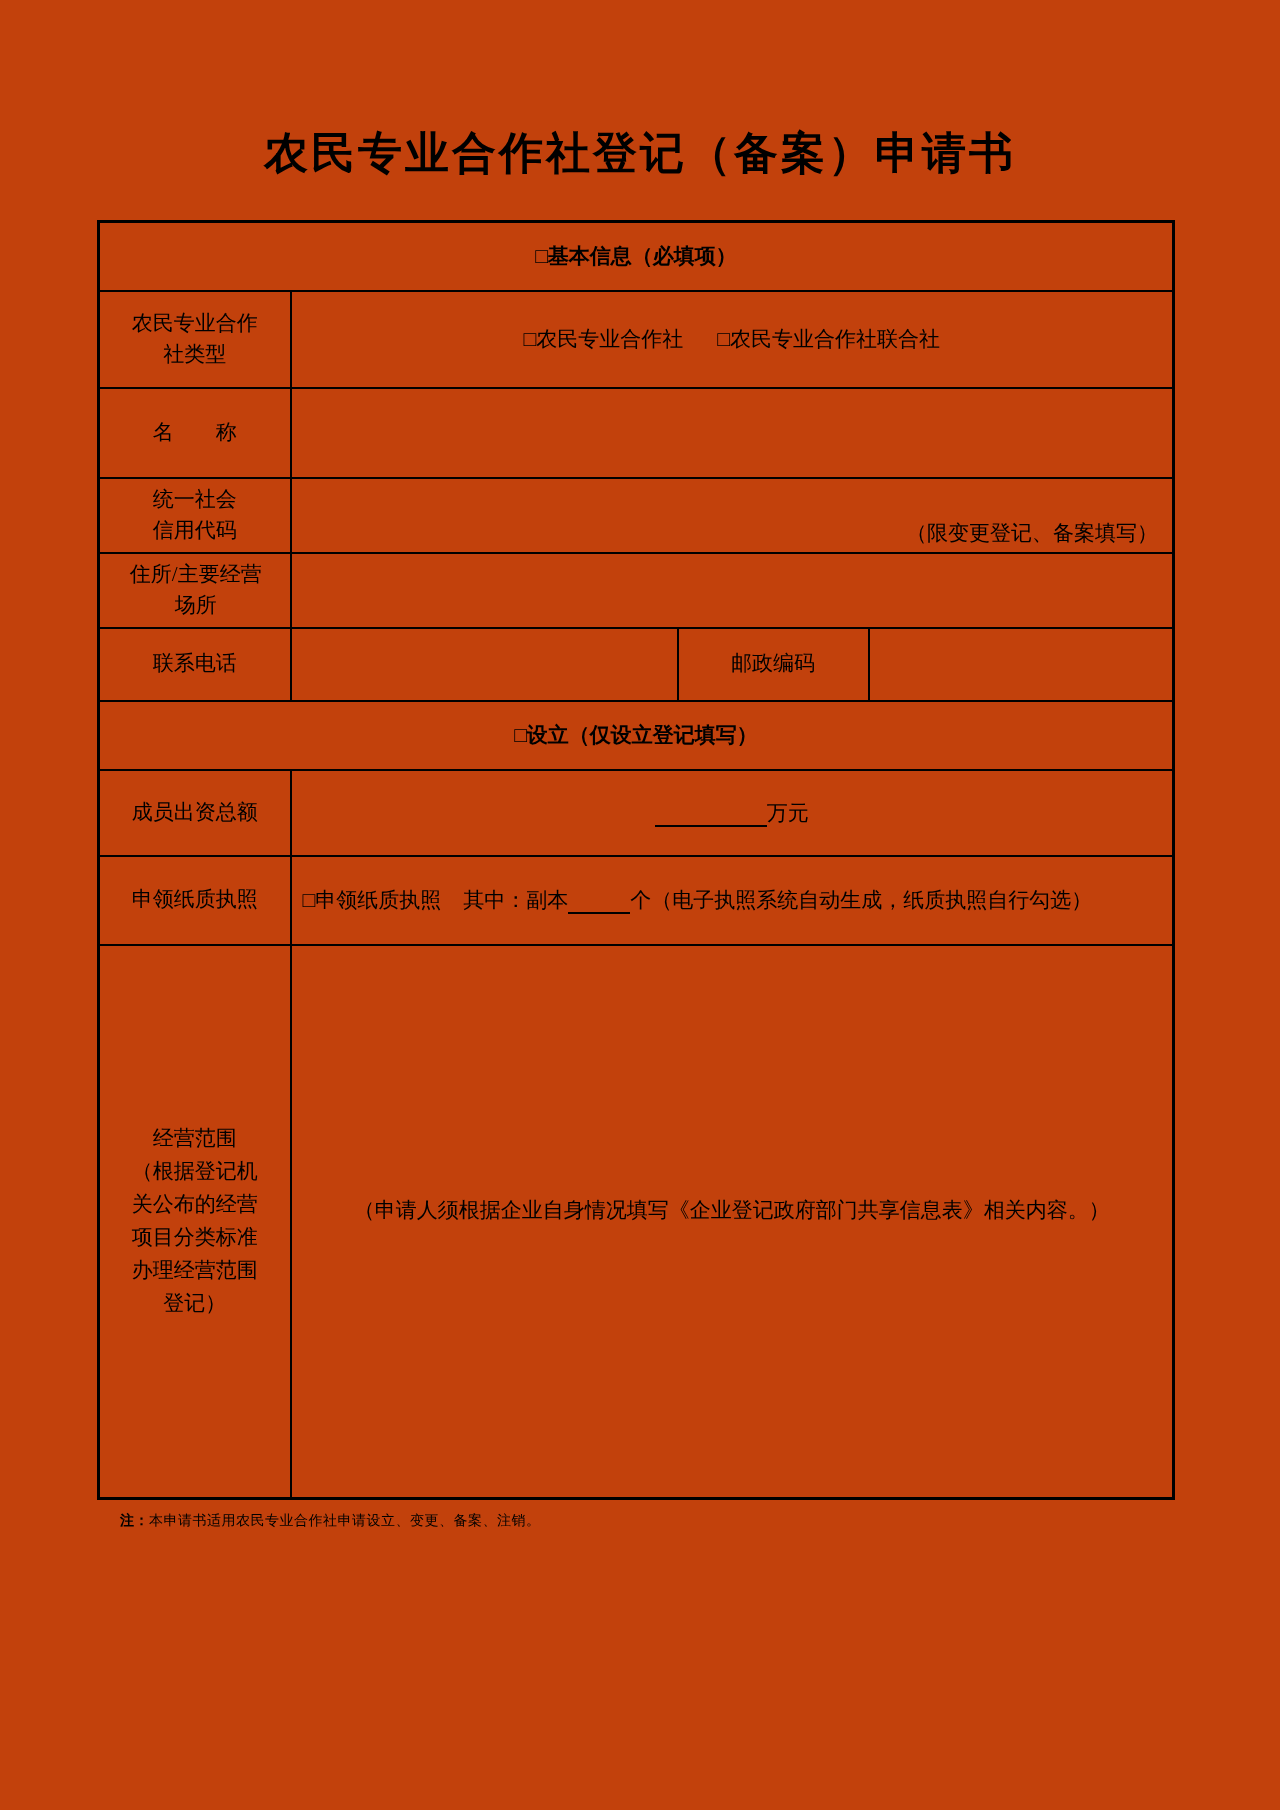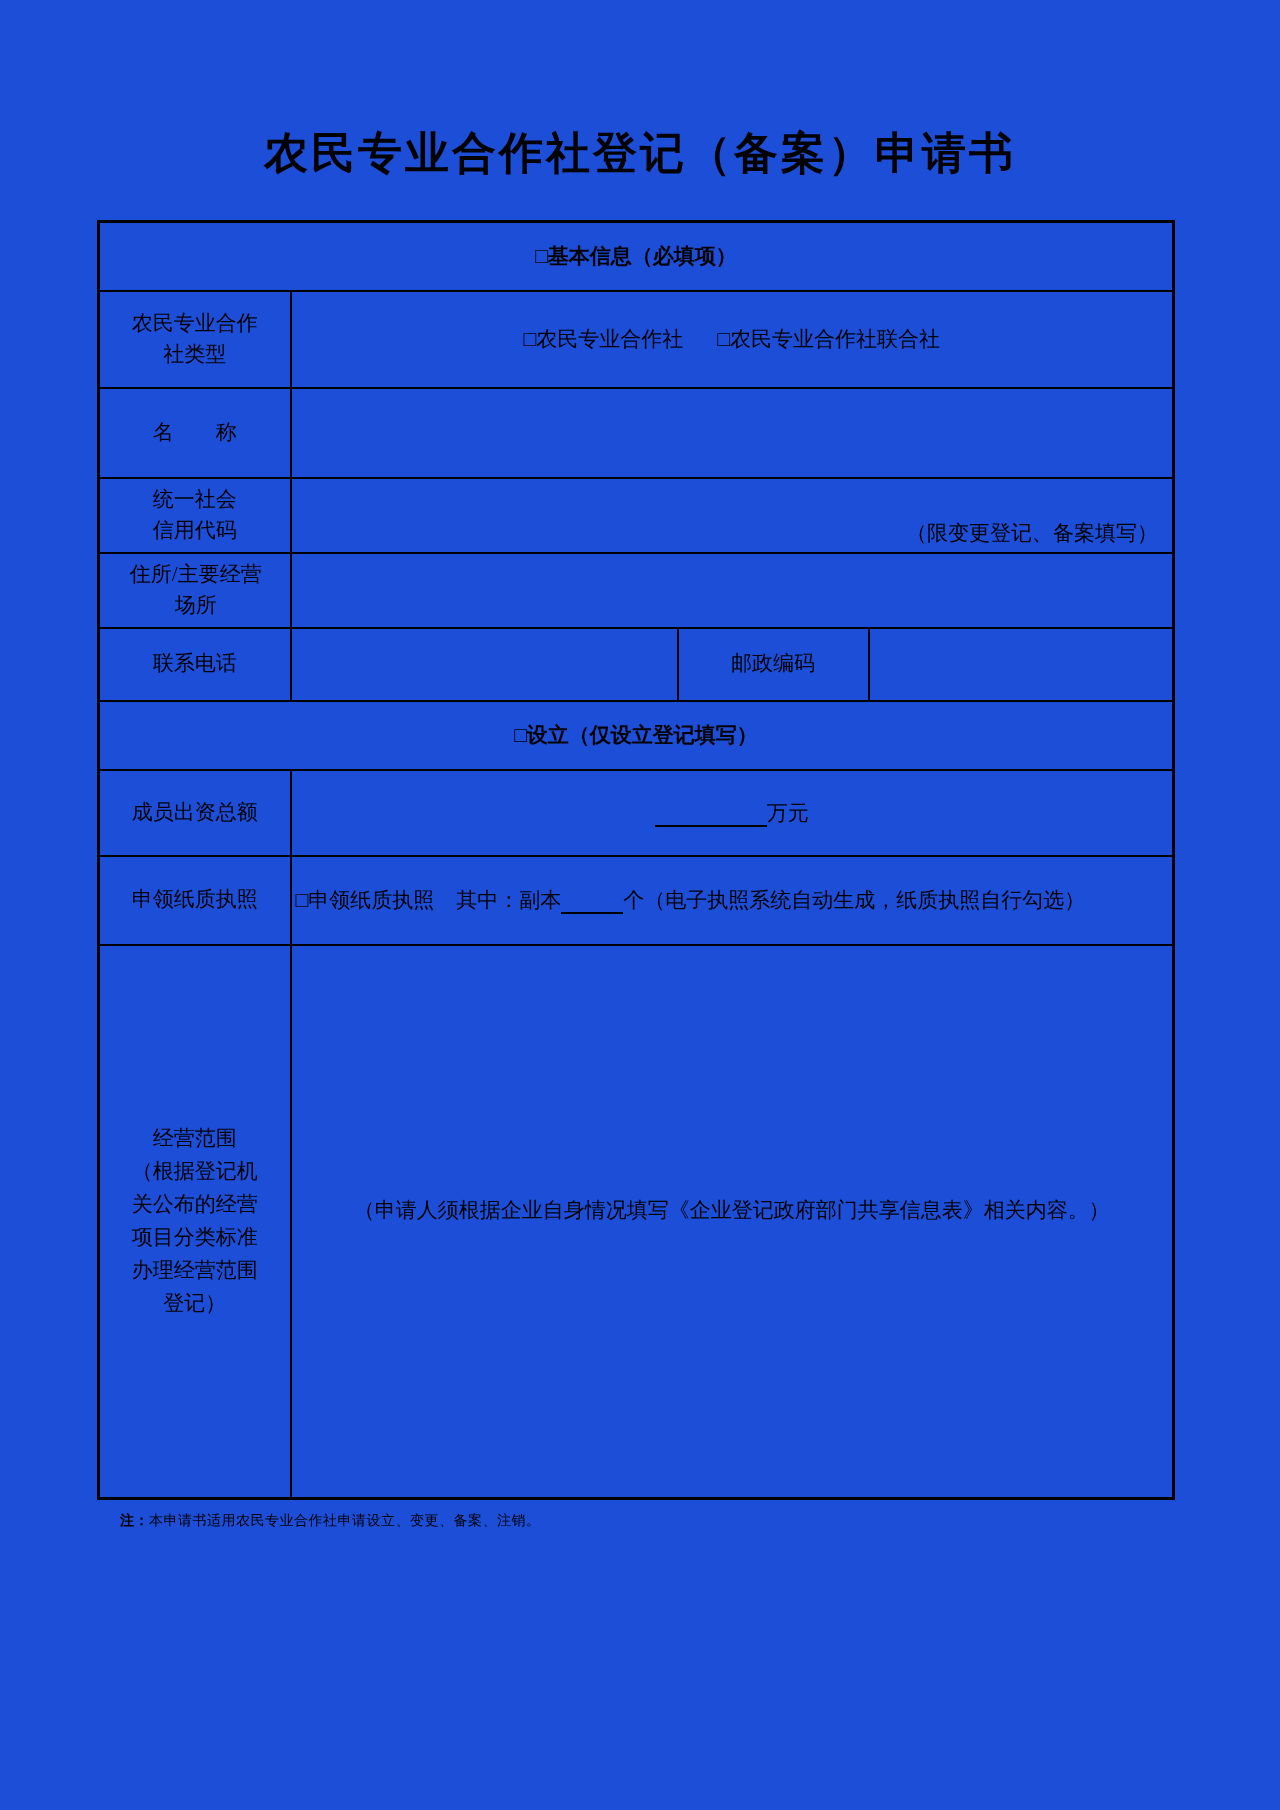--- a/index.html
+++ b/index.html
@@ -1,21 +1,21 @@
 <!DOCTYPE html>
 <html><head>
 <meta charset="utf-8">
 <style>
   * { box-sizing: border-box; margin: 0; padding: 0; }
   html, body { background: #ffffff; }
   .page {
     position: relative;
     width: 1280px;
     height: 1810px;
-    background: #1d4ed8;
+    background: #c2410c;
     color: #000000;
     font-family: "Liberation Serif", "DejaVu Serif", serif;
     overflow: hidden;
   }
   .doc-title {
     position: absolute;
     top: 124px;
     left: 0;
     width: 1280px;
     text-align: center;
@@ -73,21 +73,21 @@
   .blank-line {
     display: inline-block;
     border-bottom: 2px solid #000;
     height: 25px;
     vertical-align: bottom;
   }
   .blank-capital { width: 112px; }
   .blank-copies  { width: 62px; }
   td.license-content {
     text-align: left;
-    padding-left: 4px;
+    padding-left: 11px;
     padding-right: 6px;
     white-space: nowrap;
     font-size: 21px;
   }
   .license-opt { margin-right: 22px; }
   td.scope-label-cell { text-align: center; line-height: 33px; padding: 0 8px; }
   .scope-label-line { display: block; }
   td.scope-content-cell {
     vertical-align: bottom;
     text-align: center;

